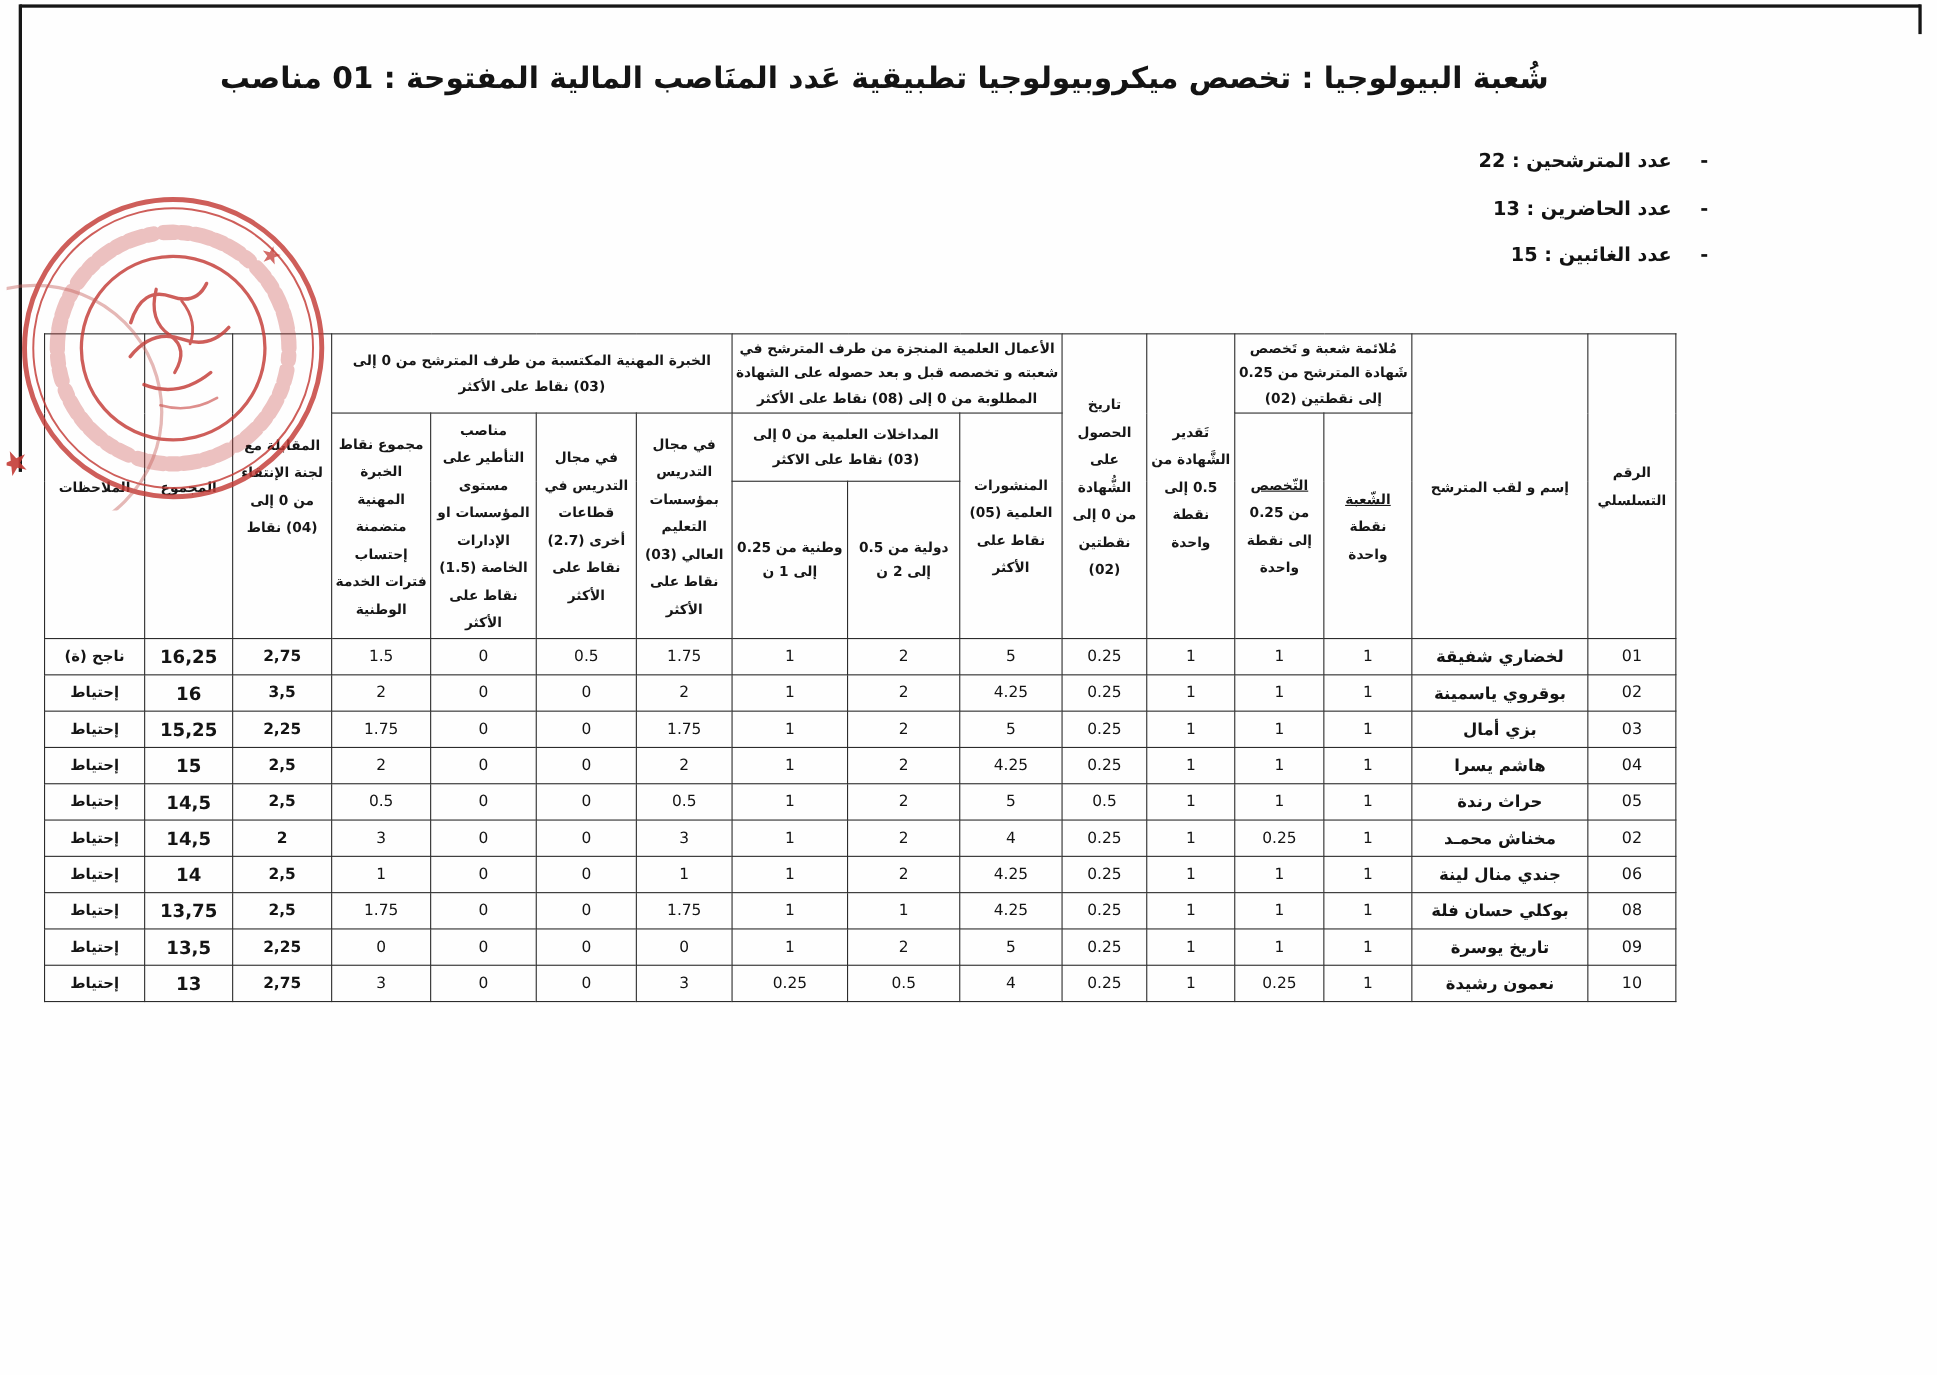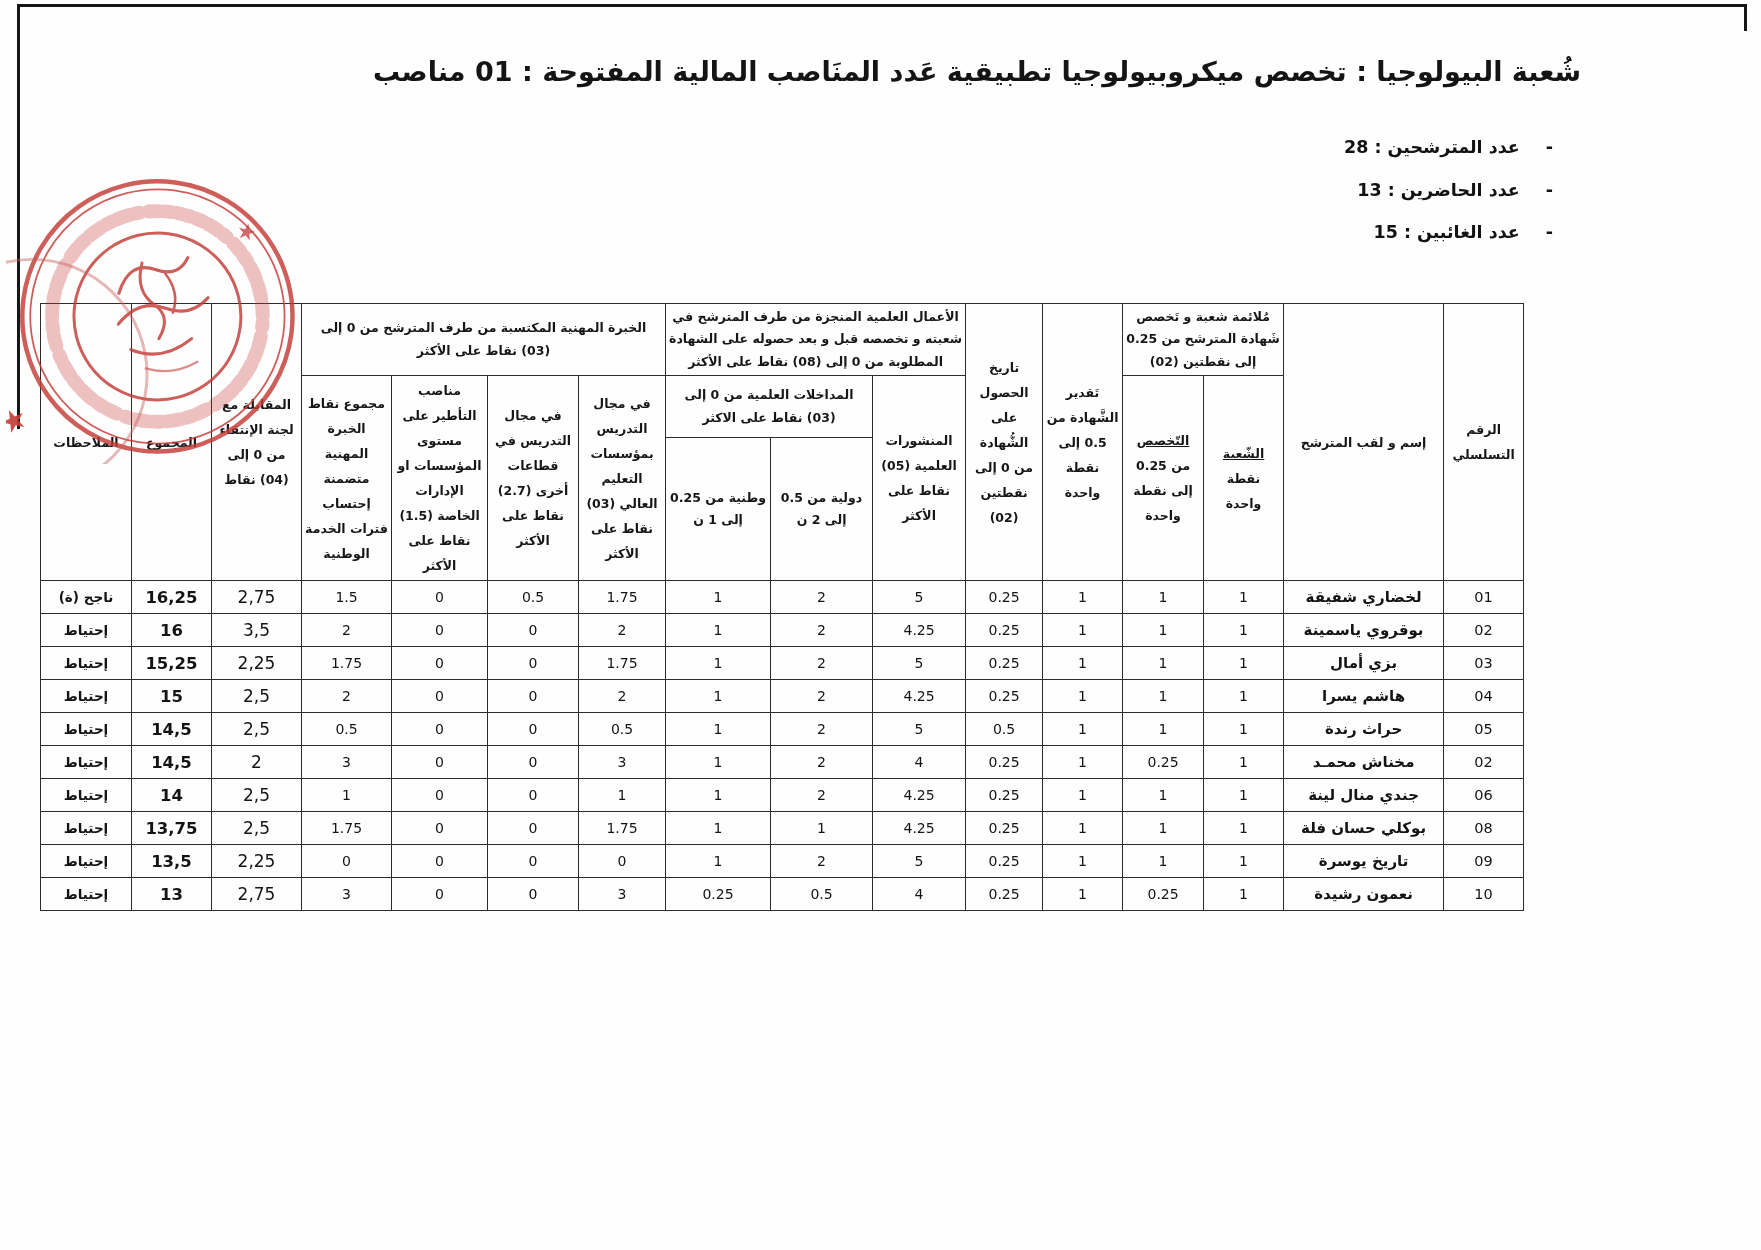--- a/index.html
+++ b/index.html
@@ -9,21 +9,21 @@
     font-family:"DejaVu Sans",sans-serif;direction:rtl;
   }
   
   .scan-line{position:absolute;background:#161616;}
   .scan-top{left:18px;right:15px;top:4px;height:3px;}
   .scan-left{left:17px;top:4px;width:3px;height:425px;}
   .scan-right{right:14px;top:4px;width:3px;height:27px;}
 
   .doc-title{
     position:absolute;top:56px;left:200px;right:180px;
-    text-align:right;font-size:27px;font-weight:bold;letter-spacing:0px;
+    text-align:left;font-size:27px;font-weight:bold;letter-spacing:0px;
     white-space:nowrap;color:#141414;
   }
   .stats{position:absolute;top:126px;right:208px;text-align:right;}
   .stat-line{font-size:17.5px;font-weight:bold;line-height:2.44;color:#121212;}
   .stat-line .dash{margin-left:26px;font-weight:bold;}
   .stat-line .val{margin-right:6px;}
 
   table.doc-table{
     position:absolute;top:303px;left:40px;width:1483px;
     border-collapse:collapse;table-layout:fixed;direction:rtl;
@@ -35,42 +35,42 @@
   }
   .doc-table th{
     font-size:12.5px;font-weight:bold;line-height:1.78;padding:2px 3px;color:#161616;
   }
   tr.h1{height:72px;}
   tr.h2{height:56px;}
   tr.h3{height:128px;}
   .doc-table td{height:32px;font-size:14px;padding:0 2px;color:#141414;}
   td.cell-name{font-weight:bold;font-size:15px;}
   td.cell-total{font-size:16.5px;font-weight:700;}
-  td.cell-interview{font-size:17px;font-weight:normal;}
+  td.cell-interview{font-size:14px;font-weight:bold;}
   td.cell-remark{font-weight:bold;font-size:13.5px;}
   td.cell-serial{font-size:14.5px;}
   .uline{text-decoration:underline;}
   th.tall-head{line-height:2.0;}
 
   .stamp{position:absolute;left:6px;top:166px;width:298px;height:298px;z-index:6;pointer-events:none;}
 </style>
 </head>
 <body>
 
 <div class="page">
 
   <div class="scan-line scan-top"></div>
   <div class="scan-line scan-left"></div>
   <div class="scan-line scan-right"></div>
 
   <div class="doc-title">شُعبة  البيولوجيا : تخصص ميكروبيولوجيا تطبيقية عَدد المنَاصب المالية المفتوحة : 01 مناصب</div>
 
   <div class="stats">
     <div class="stat-line">
-      <span class="dash">-</span><span>عدد المترشحين :</span><span class="val">28</span>
+      <span class="dash">-</span><span>عدد المترشحين :</span><span class="val">22</span>
     </div>
     <div class="stat-line">
       <span class="dash">-</span><span>عدد الحاضرين :</span><span class="val">13</span>
     </div>
     <div class="stat-line">
       <span class="dash">-</span><span>عدد الغائبين  :</span><span class="val">15</span>
     </div>
   </div>
 
   <table class="doc-table">

